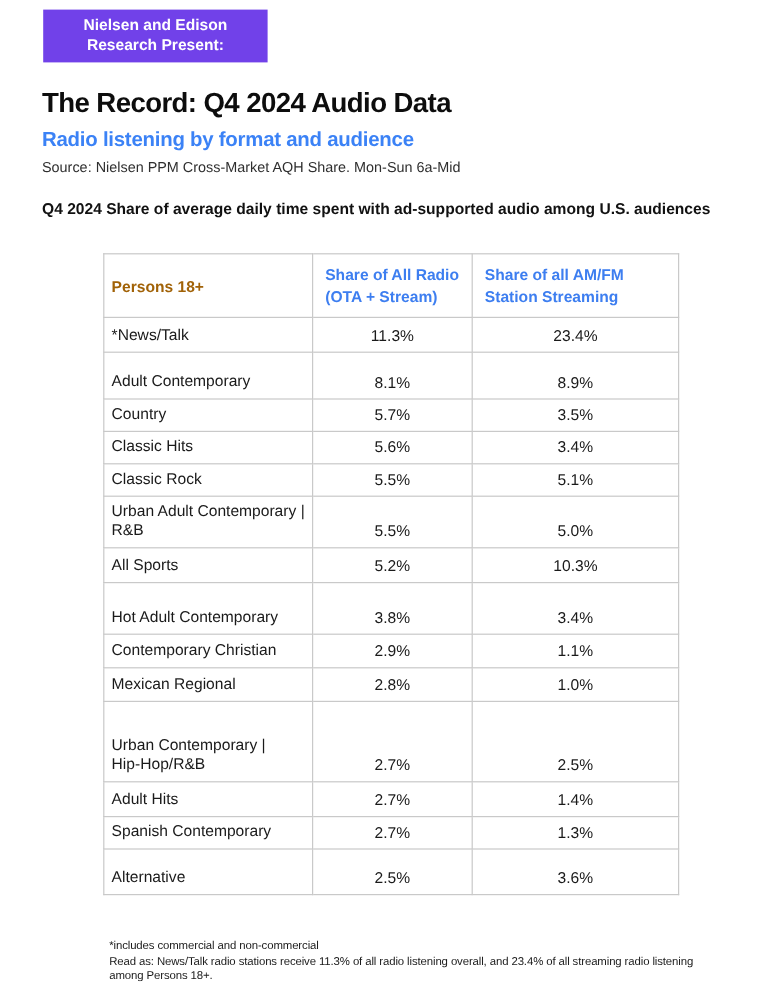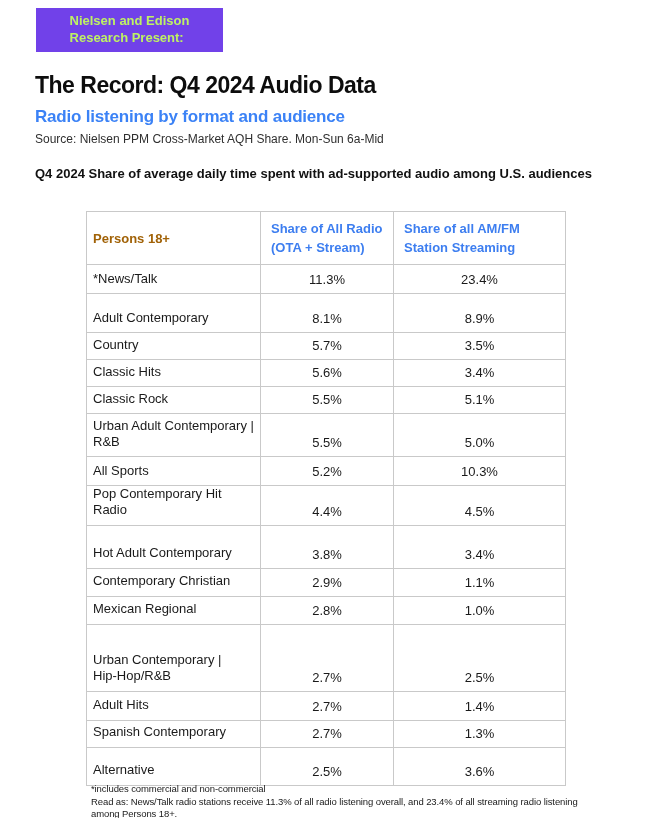--- a/index.html
+++ b/index.html
@@ -9,22 +9,23 @@
     width: 646px;
     height: 818px;
     background: #ffffff;
     overflow: hidden;
   }
   .banner {
     position: absolute;
     left: 36px; top: 8px;
     width: 187px; height: 44px;
     background: #7141e9;
-    color: #bef264;
+    color: #ffffff;
     display: flex; align-items: center; justify-content: center;
+    text-align: center;
     font-size: 13px; font-weight: bold;
     line-height: 1.3;
     white-space: pre-line;
   }
   .title {
     position: absolute;
     left: 35px; top: 72px;
     font-size: 23px; font-weight: bold;
     letter-spacing: -0.5px;
     color: #0d0d0d;
@@ -165,25 +166,20 @@
           <td class="cell-format">Urban Adult Contemporary |
 R&amp;B</td>
           <td class="cell-value">5.5%</td>
           <td class="cell-value">5.0%</td>
         </tr>
         <tr style="height: 29px;">
           <td class="cell-format">All Sports</td>
           <td class="cell-value">5.2%</td>
           <td class="cell-value">10.3%</td>
         </tr>
-        <tr style="height: 36px;">
-          <td class="cell-format">Pop Contemporary Hit Radio</td>
-          <td class="cell-value">4.4%</td>
-          <td class="cell-value">4.5%</td>
-        </tr>
         <tr style="height: 43px;">
           <td class="cell-format">Hot Adult Contemporary</td>
           <td class="cell-value">3.8%</td>
           <td class="cell-value">3.4%</td>
         </tr>
         <tr style="height: 28px;">
           <td class="cell-format">Contemporary Christian</td>
           <td class="cell-value">2.9%</td>
           <td class="cell-value">1.1%</td>
         </tr>

